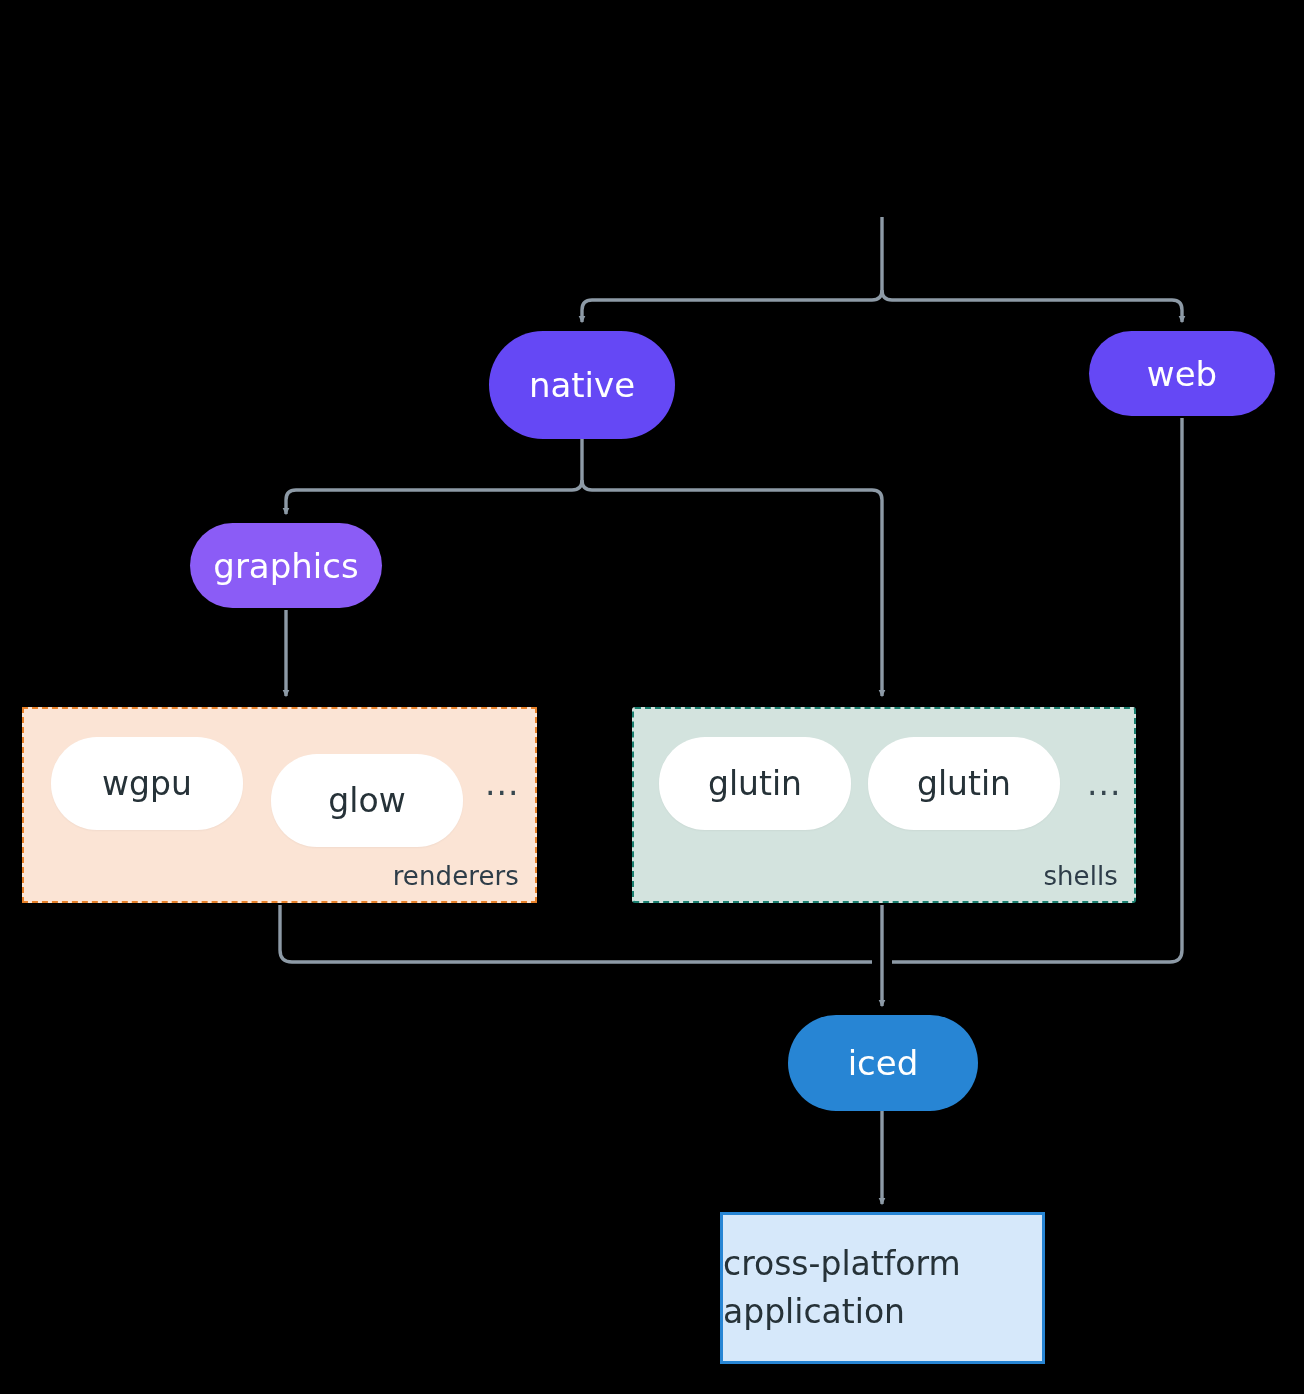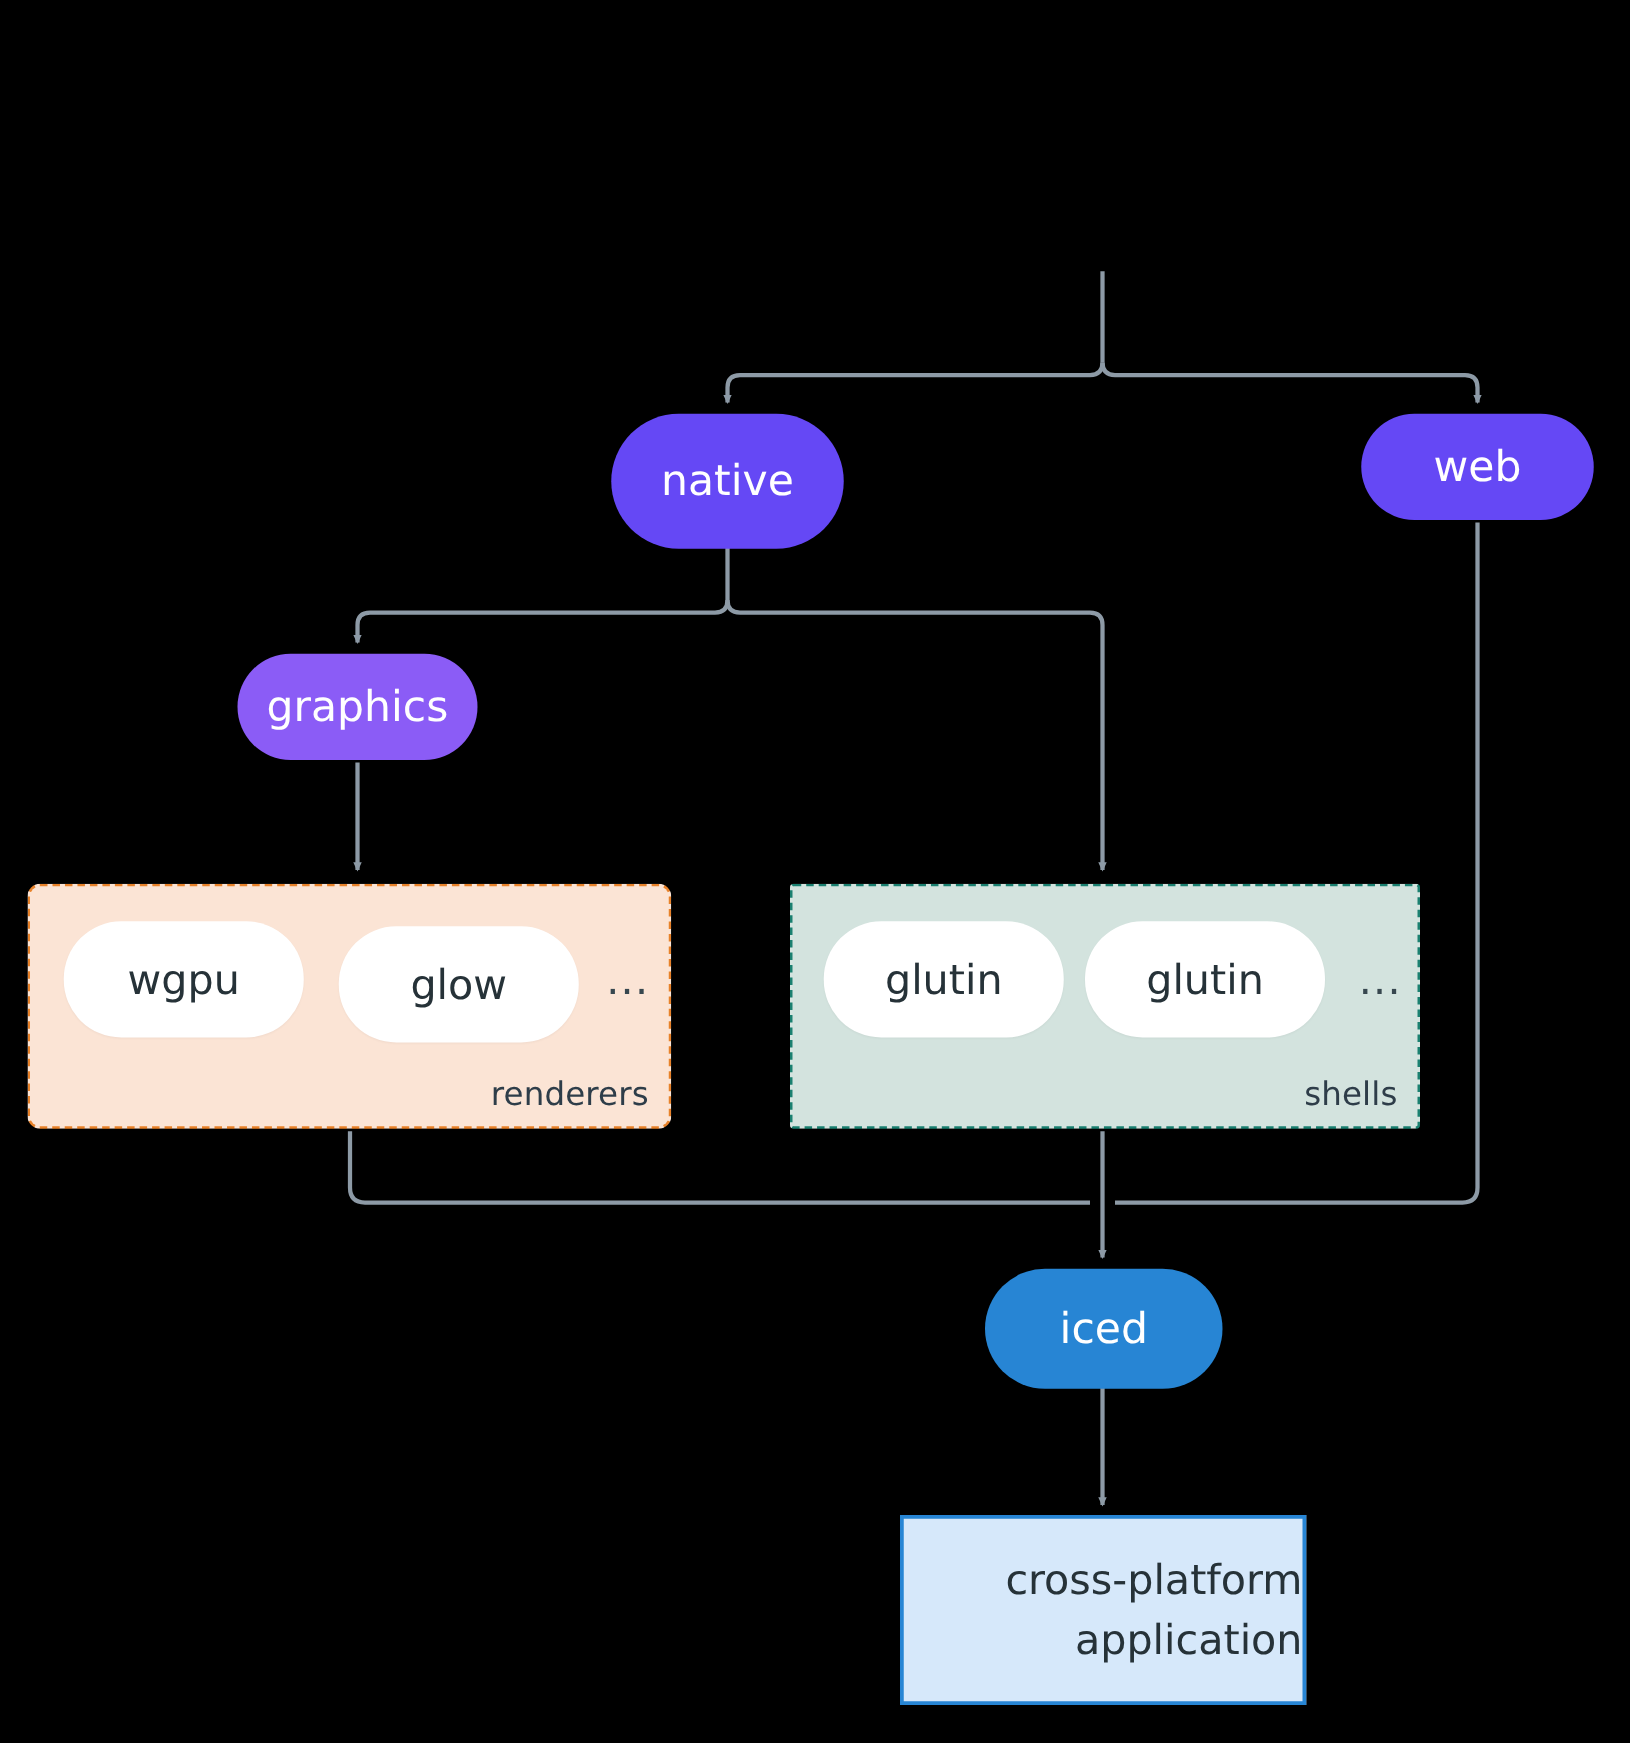--- a/index.html
+++ b/index.html
@@ -48,21 +48,21 @@
     border: 2px dashed #8e9ba8;
     border-radius: 3px;
   }
   #group-renderers {
     left: 22px;
     top: 707px;
     width: 515px;
     height: 196px;
     background: #fbe4d5;
     border: 2px dashed #e8822a;
-    border-radius: 10px;
+    border-radius: 0;
   }
   #group-shells {
     left: 632px;
     top: 707px;
     width: 504px;
     height: 196px;
     background: #d3e3de;
     border: 2px dashed #1a8070;
     border-radius: 3px;
   }
@@ -134,21 +134,21 @@
     position: absolute;
     left: 720px;
     top: 1212px;
     width: 325px;
     height: 152px;
     background: #d6e8fa;
     border: 3px solid #2785d4;
     box-sizing: border-box;
     display: flex;
     flex-direction: column;
-    align-items: flex-end;
+    align-items: flex-start;
     justify-content: center;
     font-size: 33px;
     color: #263238;
     line-height: 1.45;
   }
 </style>
 </head>
 <body>
 
 <div id="canvas">
@@ -189,21 +189,21 @@
   </div>
 
   <div class="pill" id="node-graphics">
     <span>graphics</span>
   </div>
 
   <div class="group" id="group-renderers">
     <div class="leaf" style="left:27px; top:28px; width:192px;">
       <span>wgpu</span>
     </div>
-    <div class="leaf" style="left:247px; top:32px; width:192px;justify-content:center;">
+    <div class="leaf" style="left:247px; top:45px; width:192px;justify-content:center;">
       <span>glow</span>
     </div>
     <div class="ellipsis" style="left:461px; top:28px;"><span>...</span></div>
     <div class="group-label">renderers</div>
   </div>
 
   <div class="group" id="group-shells">
     <div class="leaf" style="left:25px; top:28px; width:192px;">
       <span>glutin</span>
     </div>

